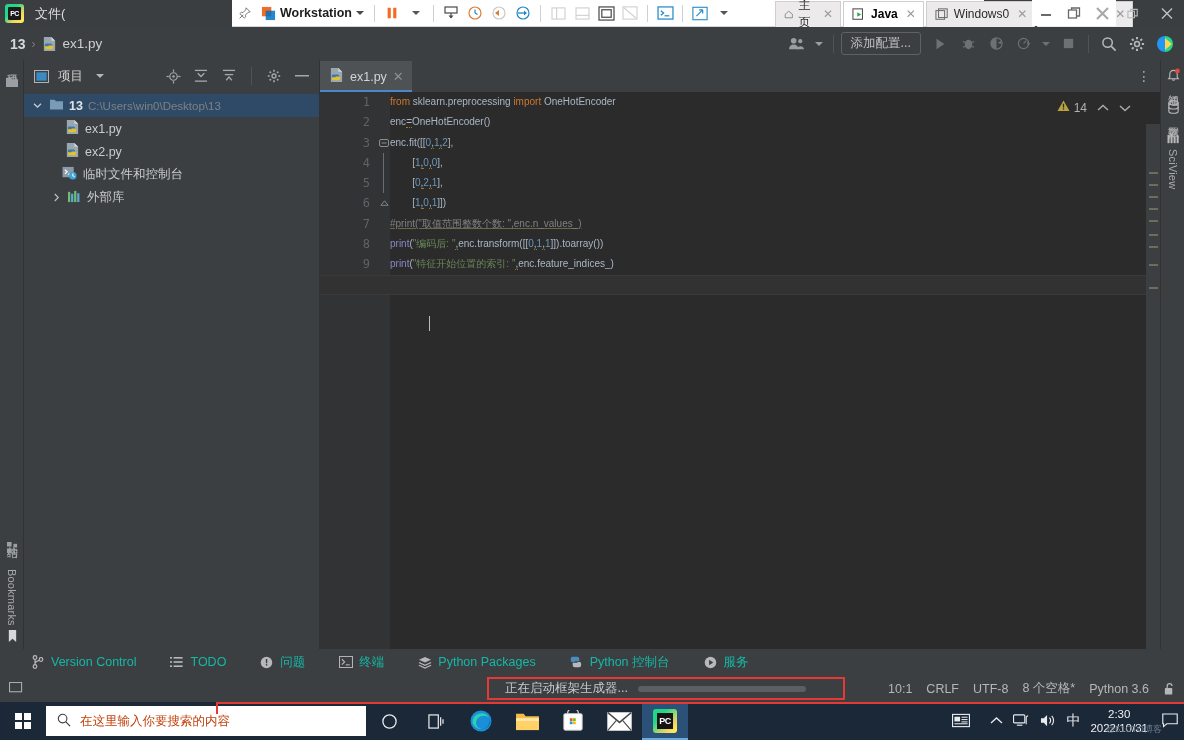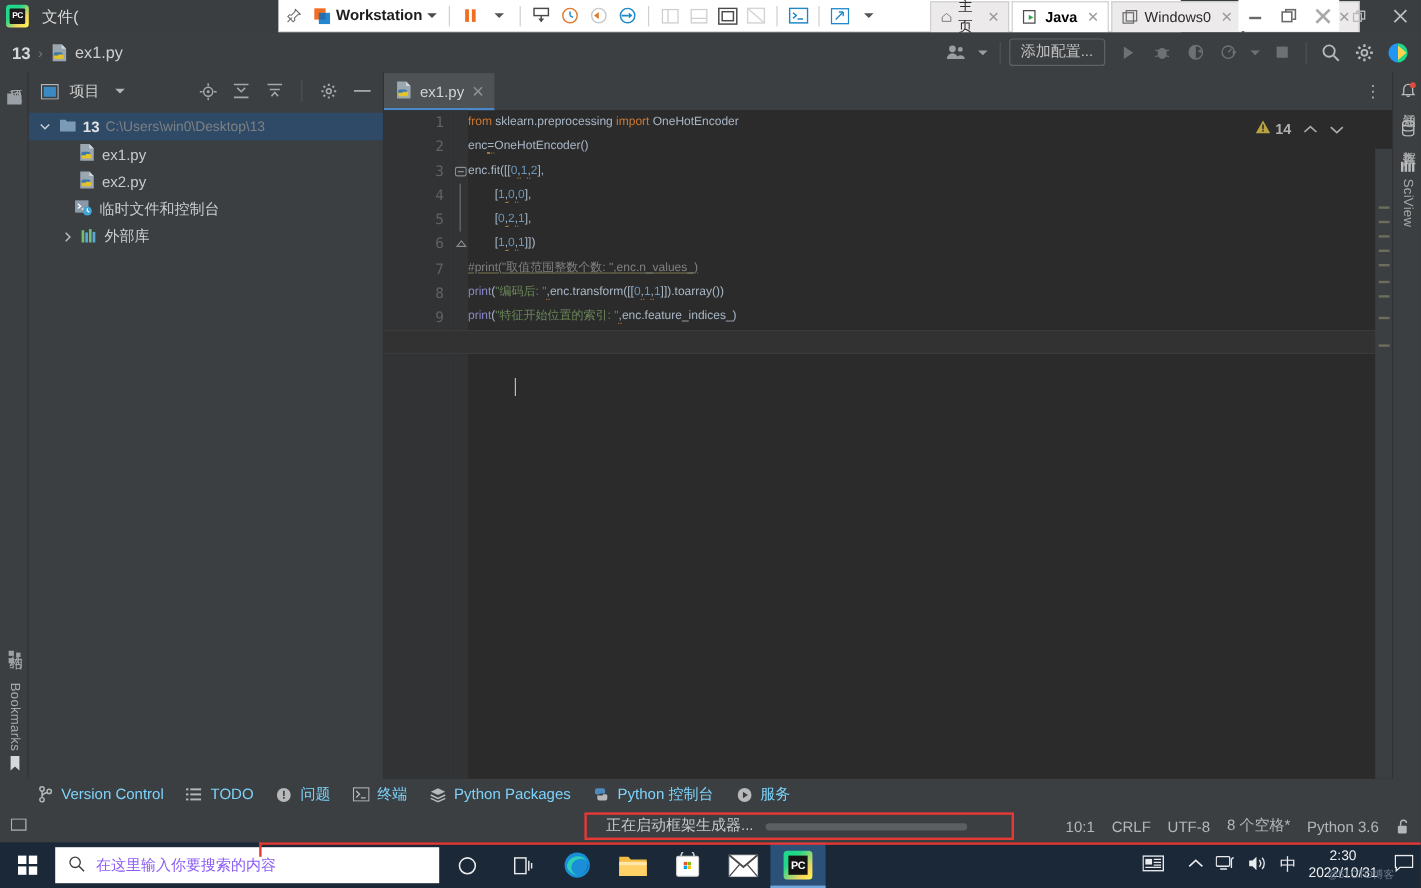--- a/index.html
+++ b/index.html
@@ -132,42 +132,42 @@
   .pfn { color:#8888c6; }
   .err-u { border-bottom:1px dotted #9b7a2a; }
   .caret-blink { display:inline-block; width:1px; height:15px; background:#bbb; vertical-align:-3px;}
 
   
   .insp { position:absolute; right:0; top:32px; width:14px; bottom:0; background:#3c3f41; }
   .insp-mark { position:absolute; right:2px; width:9px; height:2px; background:#6d6d5c; }
   .warn-badge { position:absolute; right:20px; top:6px; display:flex; align-items:center; gap:4px; font-size:12px; color:#b0b0b0;}
 
   
-  .tw-bar { position:absolute; left:0; right:0; bottom:27px; height:26px; background:#3c3f41; display:flex; align-items:center; padding-left:30px; gap:18px; font-size:12.5px; color:#7dd3fc;}
+  .tw-bar { position:absolute; left:0; right:0; bottom:27px; height:26px; background:#3c3f41; display:flex; align-items:center; padding-left:30px; gap:33px; font-size:12.5px; color:#14b8a6;}
   .tw-item { display:flex; align-items:center; gap:6px; }
   .tw-ic { width:15px; height:15px; display:flex; align-items:center; justify-content:center; color:#b6b8ba;}
 
   
   .status { position:absolute; left:0; right:0; bottom:0; height:27px; background:#3c3f41; display:flex; align-items:center; font-size:12.5px; color:#b4b6b8;}
   .status .msg { margin-left:30px; color:#b8babc;}
   .status-right { position:absolute; right:8px; display:flex; align-items:center; gap:14px; }
   .progress-box { position:absolute; left:487px; top:2px; width:358px; height:23px; border:2px solid #e53935; display:flex; align-items:center; padding-left:16px; gap:10px;}
   .pbar { width:168px; height:6px; background:#5b5f61; border-radius:3px; position:relative; }
   .pbar i { position:absolute; left:0; top:0; height:6px; width:0%; background:#7a7f82; border-radius:3px; display:block;}
   .caret-pos { color:#b4b6b8; }
   .lock { width:13px;height:14px; position:relative;}
 
   
   .taskbar { position:absolute; left:0; bottom:0; width:1184px; height:38px; background:#1b2838; display:flex; align-items:center; }
   .tb-start { width:46px; height:38px; display:flex; align-items:center; justify-content:center; }
   .win-logo { width:16px;height:16px; display:grid; grid-template-columns:1fr 1fr; grid-template-rows:1fr 1fr; gap:2px;}
   .win-logo i{ background:#ffffff; display:block;}
   .tb-search {
     width:320px; height:30px; background:#ffffff; display:flex; align-items:center; gap:9px; padding-left:11px;
-    color:#8b5cf6; font-size:12.5px;
+    color:#c2410c; font-size:12.5px;
   }
   .tb-btn { width:46px; height:38px; display:flex; align-items:center; justify-content:center; color:#e8eaec;}
   .tb-app { width:46px; height:38px; display:flex; align-items:center; justify-content:center; position:relative;}
   .tb-app.active { background:#2c5178; }
   .tb-app.active:after{ content:""; position:absolute; left:0; right:0; bottom:0; height:2px; background:#6fa8dc;}
   .tray { position:absolute; right:0; height:38px; display:flex; align-items:center; gap:10px; padding-right:6px; color:#e9ebed; font-size:11.5px;}
   .clock { text-align:center; line-height:14px; font-size:11.5px; color:#eef0f2;}
   .wm-red { position:absolute; border:2px solid #e53935; }
   .watermark { position:absolute; right:22px; bottom:4px; font-size:9px; color:#6b7a8c; }
 </style>
@@ -680,21 +680,21 @@
             <div class="insp-mark" style="top:72px;"></div>
             <div class="insp-mark" style="top:84px;"></div>
             <div class="insp-mark" style="top:96px;"></div>
             <div class="insp-mark" style="top:110px;"></div>
             <div class="insp-mark" style="top:122px;"></div>
             <div class="insp-mark" style="top:140px;"></div>
             <div class="insp-mark" style="top:163px;"></div>
           </div>
         </div>
 
-        <div class="warn-badge" style="top:40px; right:40px;font-weight:bold;">
+        <div class="warn-badge" style="top:40px; right:29px;">
           <span>
             <svg width="13" height="12" viewBox="0 0 14 13">
                 <path d="M7 0.5 L13.5 12 L0.5 12 Z" fill="#b9a33f"></path>
                 <rect x="6.3" y="4" width="1.4" height="4.2" fill="#2b2b2b"></rect>
                 <rect x="6.3" y="9" width="1.4" height="1.4" fill="#2b2b2b"></rect>
               </svg>
           </span>
           <span>14</span>
           <span style="margin-left:6px;">
             <svg width="12" height="8" viewBox="0 0 12 8">

